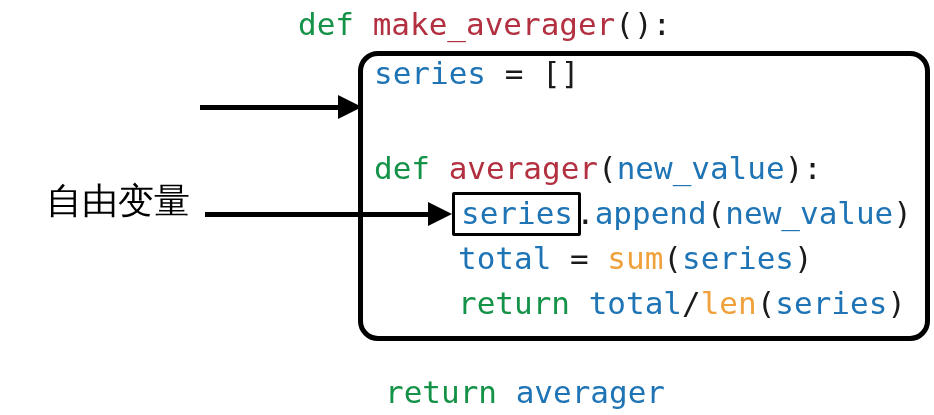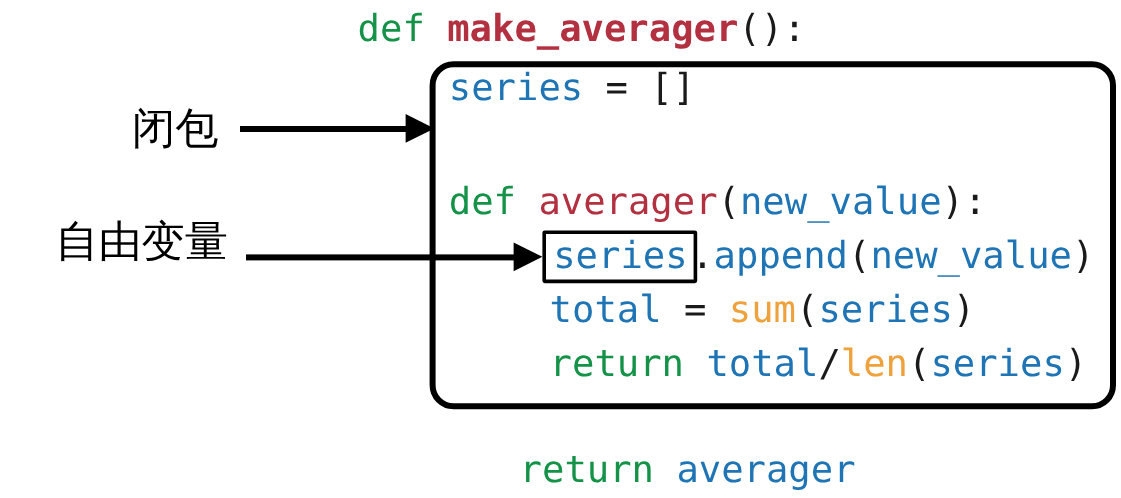--- a/index.html
+++ b/index.html
@@ -55,37 +55,36 @@
     border-top:12px solid transparent;
     border-bottom:12px solid transparent;
     border-left:24px solid #000000;
   }
 </style>
 </head>
 <body>
 
 <div id="canvas">
 
-  <div class="code-line" style="left:298px;top:3px;"><span class="tok bold" style="color: rgb(20, 147, 72);">def </span><span class="tok" style="color: rgb(178, 48, 64); font-weight: bold;">make_averager</span><span class="tok" style="color: rgb(26, 26, 26);">():</span></div>
+  <div class="code-line" style="left:298px;top:3px;"><span class="tok bold" style="color: rgb(20, 147, 72);">def </span><span class="tok" style="color: rgb(178, 48, 64);">make_averager</span><span class="tok" style="color: rgb(26, 26, 26);">():</span></div>
 
   <div class="outer-box"></div>
 
   <div class="code-line" style="left:374px;top:52px;"><span class="tok" style="color: rgb(30, 116, 180);">series</span><span class="tok" style="color: rgb(26, 26, 26);"> = []</span></div>
 
   <div class="code-line" style="left:374px;top:147px;"><span class="tok bold" style="color: rgb(20, 147, 72);">def </span><span class="tok" style="color: rgb(178, 48, 64);">averager</span><span class="tok" style="color: rgb(26, 26, 26);">(</span><span class="tok" style="color: rgb(30, 116, 180);">new_value</span><span class="tok" style="color: rgb(26, 26, 26);">):</span></div>
 
   <div class="code-line" style="left:458px;top:192px;"><span class="tok boxed" style="color: rgb(30, 116, 180);">series</span><span class="tok" style="color: rgb(26, 26, 26);">.</span><span class="tok" style="color: rgb(30, 116, 180);">append</span><span class="tok" style="color: rgb(26, 26, 26);">(</span><span class="tok" style="color: rgb(30, 116, 180);">new_value</span><span class="tok" style="color: rgb(26, 26, 26);">)</span></div>
 
   <div class="code-line" style="left:458px;top:237px;"><span class="tok" style="color: rgb(30, 116, 180);">total</span><span class="tok" style="color: rgb(26, 26, 26);"> = </span><span class="tok" style="color: rgb(239, 161, 59);">sum</span><span class="tok" style="color: rgb(26, 26, 26);">(</span><span class="tok" style="color: rgb(30, 116, 180);">series</span><span class="tok" style="color: rgb(26, 26, 26);">)</span></div>
 
   <div class="code-line" style="left:458px;top:282px;"><span class="tok bold" style="color: rgb(20, 147, 72);">return</span><span class="tok" style="color: rgb(26, 26, 26);"> </span><span class="tok" style="color: rgb(30, 116, 180);">total</span><span class="tok" style="color: rgb(26, 26, 26);">/</span><span class="tok" style="color: rgb(239, 161, 59);">len</span><span class="tok" style="color: rgb(26, 26, 26);">(</span><span class="tok" style="color: rgb(30, 116, 180);">series</span><span class="tok" style="color: rgb(26, 26, 26);">)</span></div>
 
-  <div class="code-line" style="left:385px;top:371px;margin-left:48px;"><span class="tok bold" style="color: rgb(20, 147, 72);">return</span><span class="tok" style="color: rgb(26, 26, 26);"> </span><span class="tok" style="color: rgb(30, 116, 180);">averager</span></div>
+  <div class="code-line" style="left:385px;top:371px;"><span class="tok bold" style="color: rgb(20, 147, 72);">return</span><span class="tok" style="color: rgb(26, 26, 26);"> </span><span class="tok" style="color: rgb(30, 116, 180);">averager</span></div>
 
-  <div class="annotation" style="left:110px;top:88px;">闭包</div>
   <div class="arrow-line" style="left:200px;top:105px;width:140px;"></div>
   <div class="arrow-head" style="left:338px;top:95px;"></div>
 
   <div class="annotation" style="left:46px;top:182px;">自由变量</div>
   <div class="arrow-line" style="left:205px;top:212px;width:225px;"></div>
   <div class="arrow-head" style="left:428px;top:202px;"></div>
 
 </div>
 
 </body></html>

